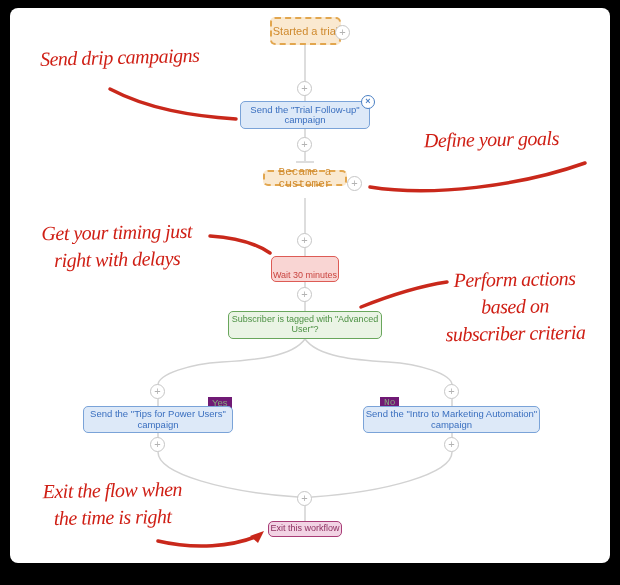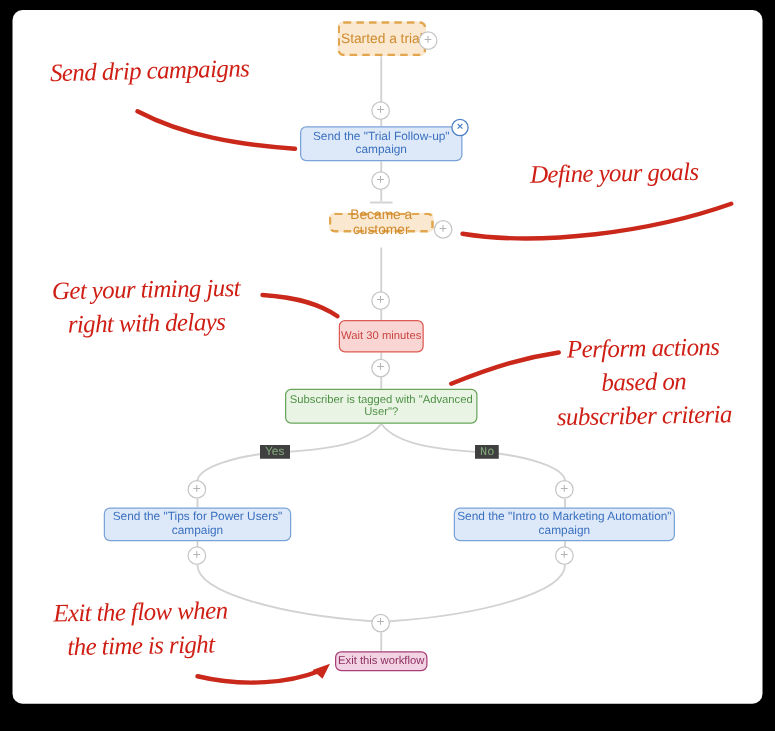--- a/index.html
+++ b/index.html
@@ -5,31 +5,31 @@
   html,body{margin:0;padding:0;}
   body{background:#000;font-family:"Liberation Sans",sans-serif;}
   .stage{position:relative;width:620px;height:585px;background:#000;overflow:hidden;}
   .canvas{position:absolute;left:10px;top:8px;width:600px;height:555px;background:#ffffff;border-radius:8px;}
   .layer{position:absolute;left:0;top:0;width:620px;height:585px;pointer-events:none;}
 
   .node{position:absolute;box-sizing:border-box;display:flex;align-items:center;justify-content:center;
         text-align:center;border-radius:5px;font-family:"Liberation Sans",sans-serif;line-height:1.1;}
   .node.trigger{background:#fae9d0;border:2px dashed #e2a64e;color:#cf8a2e;font-size:11px;}
   .node.action{background:#dde9f8;border:1.5px solid #7aa3d8;color:#3a6fbf;font-size:9.5px;}
-  .node.delay{background:#f9d5d3;border:1.5px solid #dd5b55;color:#c94540;font-size:9px;}
+  .node.delay{background:#f9d5d3;border:1.5px solid #dd5b55;color:#c94540;font-size:9px;align-items:flex-end;}
   .node.condition{background:#eaf4e5;border:1.5px solid #69a65c;color:#4d9144;font-size:9px;}
   .node.exit{background:#f2d3e4;border:1.5px solid #a83d77;color:#8e3061;font-size:9px;}
 
   .plus-btn{position:absolute;width:15px;height:15px;border-radius:50%;background:#fff;
             border:1px solid #c6c6c6;color:#b3b3b3;font-size:11px;line-height:13px;
             text-align:center;box-sizing:border-box;cursor:pointer;}
   .close-btn{position:absolute;width:14px;height:14px;border-radius:50%;background:#fff;
              border:1.5px solid #4a7fc4;color:#4a7fc4;font-size:9px;line-height:11px;font-weight:bold;
              text-align:center;box-sizing:border-box;cursor:pointer;z-index:5;}
-  .branch-label{position:absolute;background:#404040;padding:0 4px;font-size:9.5px;color:#83a97d;}
+  .branch-label{position:absolute;background:#701a75;padding:0 4px;font-size:9.5px;color:#83a97d;margin-top:41px;}
 
   .annot{position:absolute;font-family:"Liberation Serif",serif;font-style:italic;
          color:#cf1f15;font-size:20px;letter-spacing:-0.5px;line-height:27px;white-space:nowrap;}
   .annot.center{text-align:center;white-space:normal;}
 </style>
 </head>
 <body>
 
 <div class="stage">
   <div class="canvas"></div>
@@ -66,21 +66,21 @@
 
   <div class="node trigger" style="left:270px;top:17px;width:71px;height:28px;">
     <span>Started a trial</span>
   </div>
 
   <div class="node action" style="left:240px;top:101px;width:130px;height:28px;">
     <span>Send the "Trial Follow-up" campaign</span>
   </div>
   <div class="close-btn" style="left:361px;top:95px;">×</div>
 
-  <div class="node trigger" style="left:263px;top:170px;width:84px;height:16px;">
+  <div class="node trigger" style="left:263px;top:170px;width:84px;height:16px;font-family:Liberation Mono, monospace;">
     <span>Became a customer</span>
   </div>
 
   <div class="node delay" style="left:271px;top:256px;width:68px;height:26px;">
     <span>Wait 30 minutes</span>
   </div>
 
   <div class="node condition" style="left:228px;top:311px;width:154px;height:28px;">
     <span>Subscriber is tagged with "Advanced User"?</span>
   </div>

